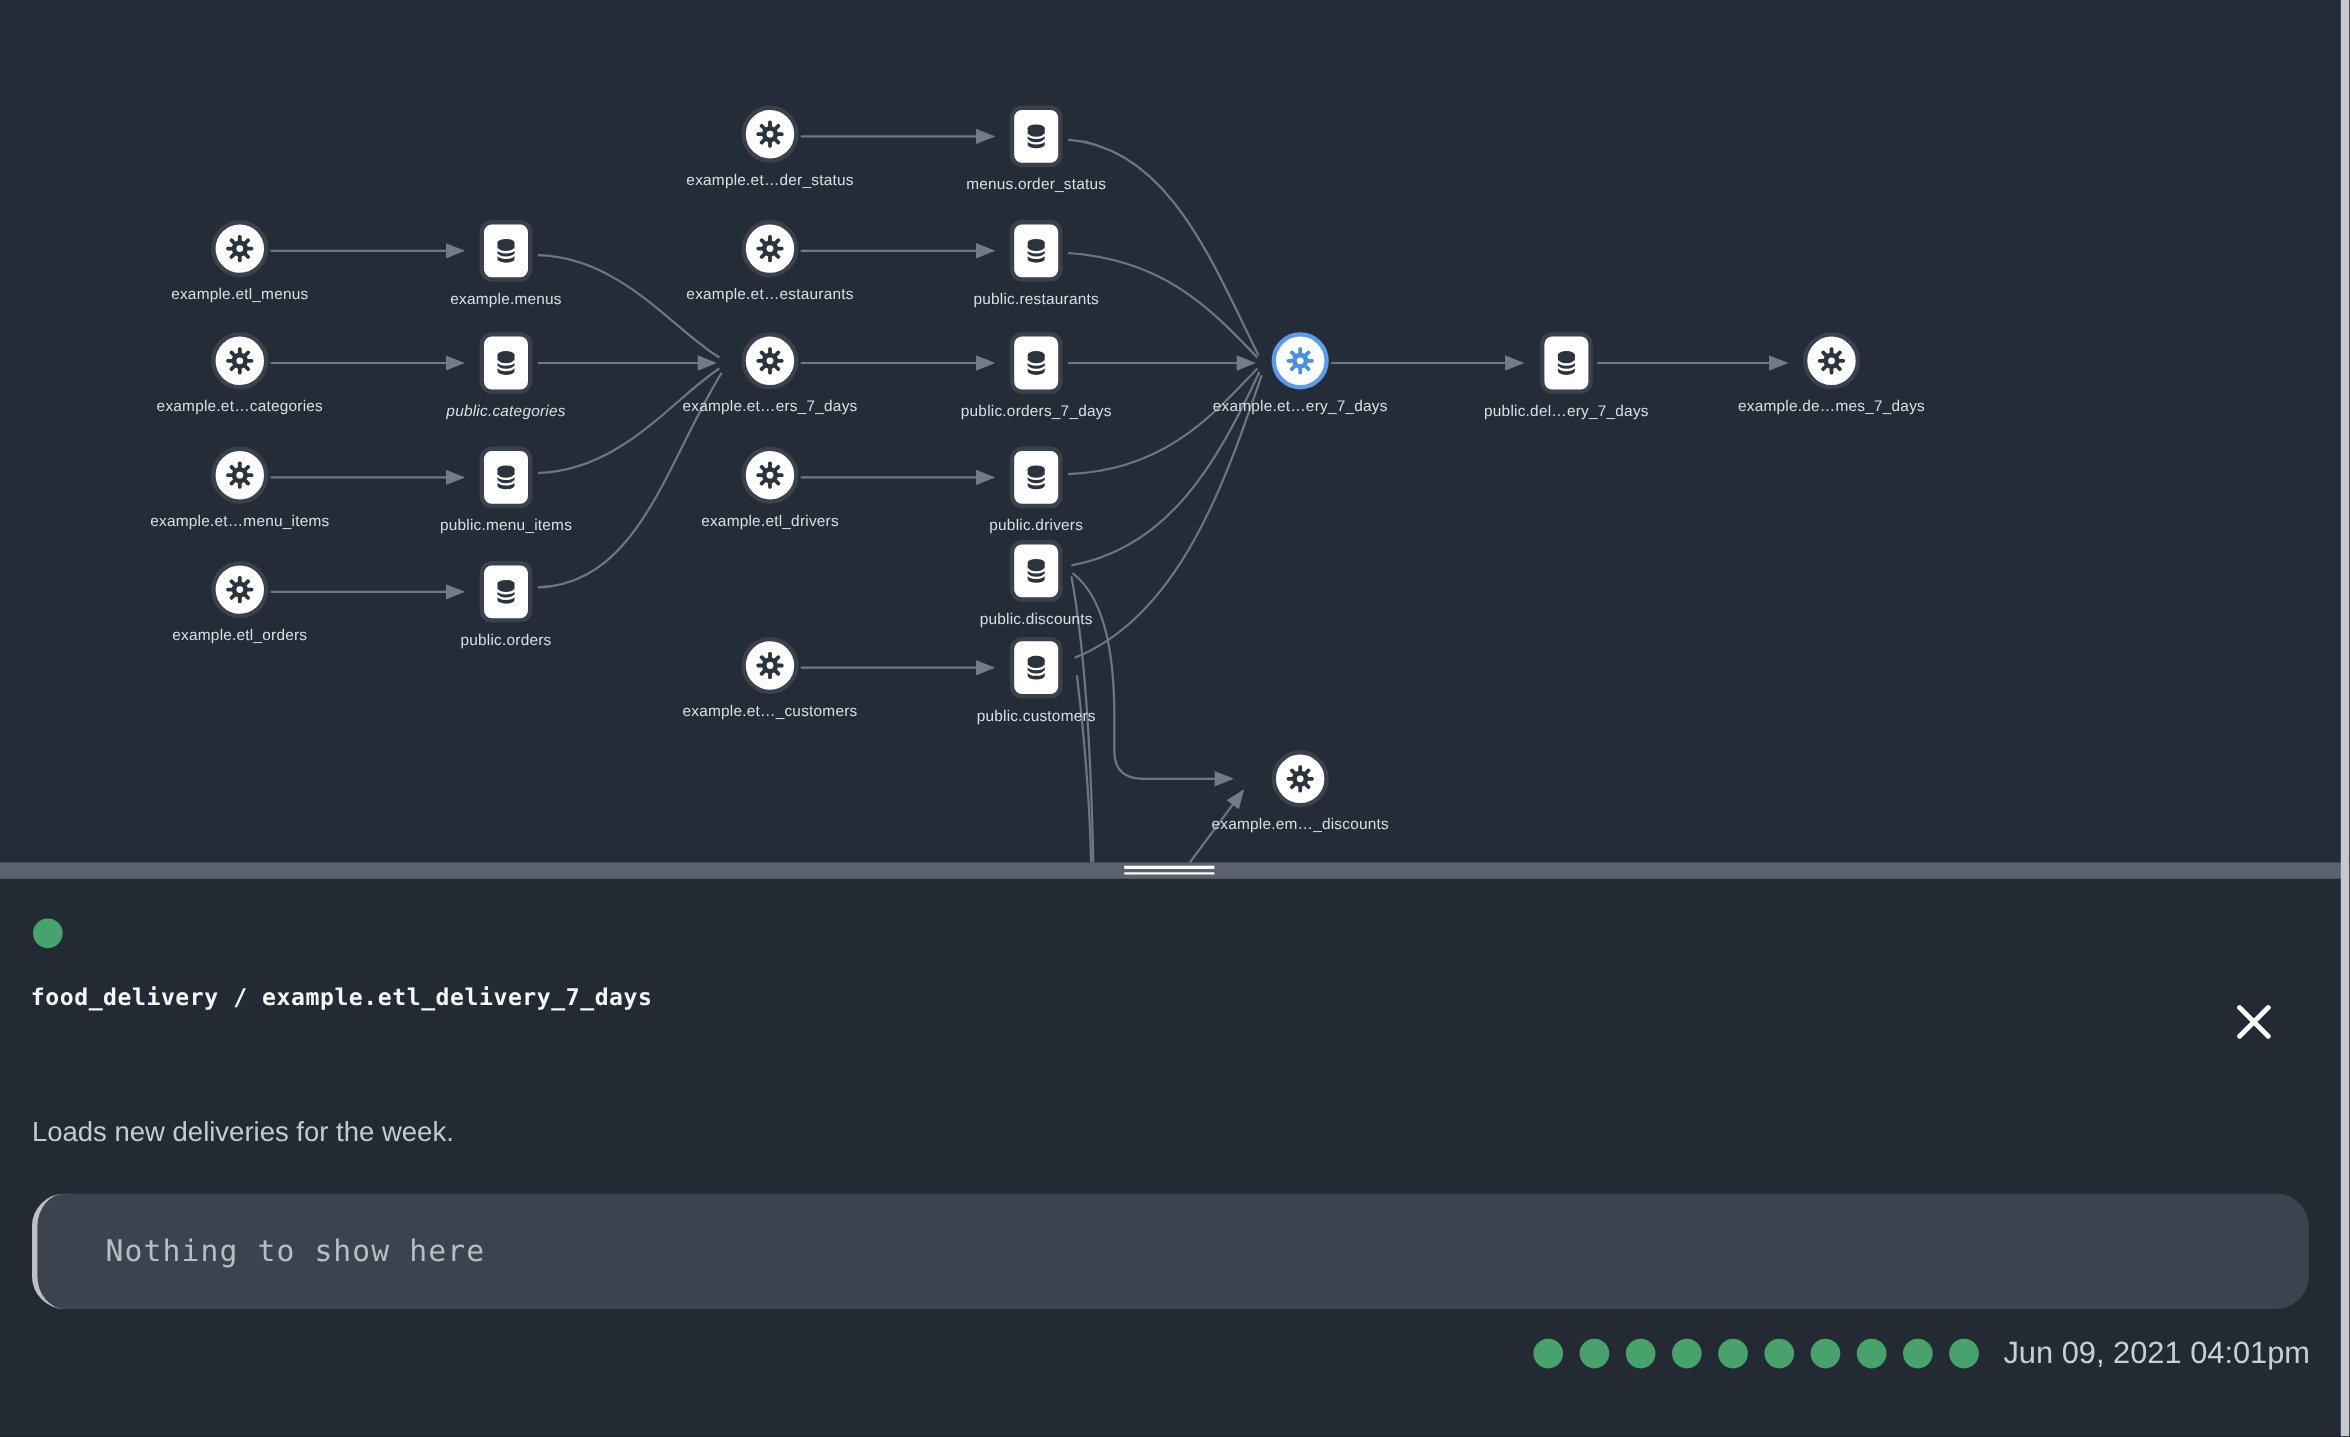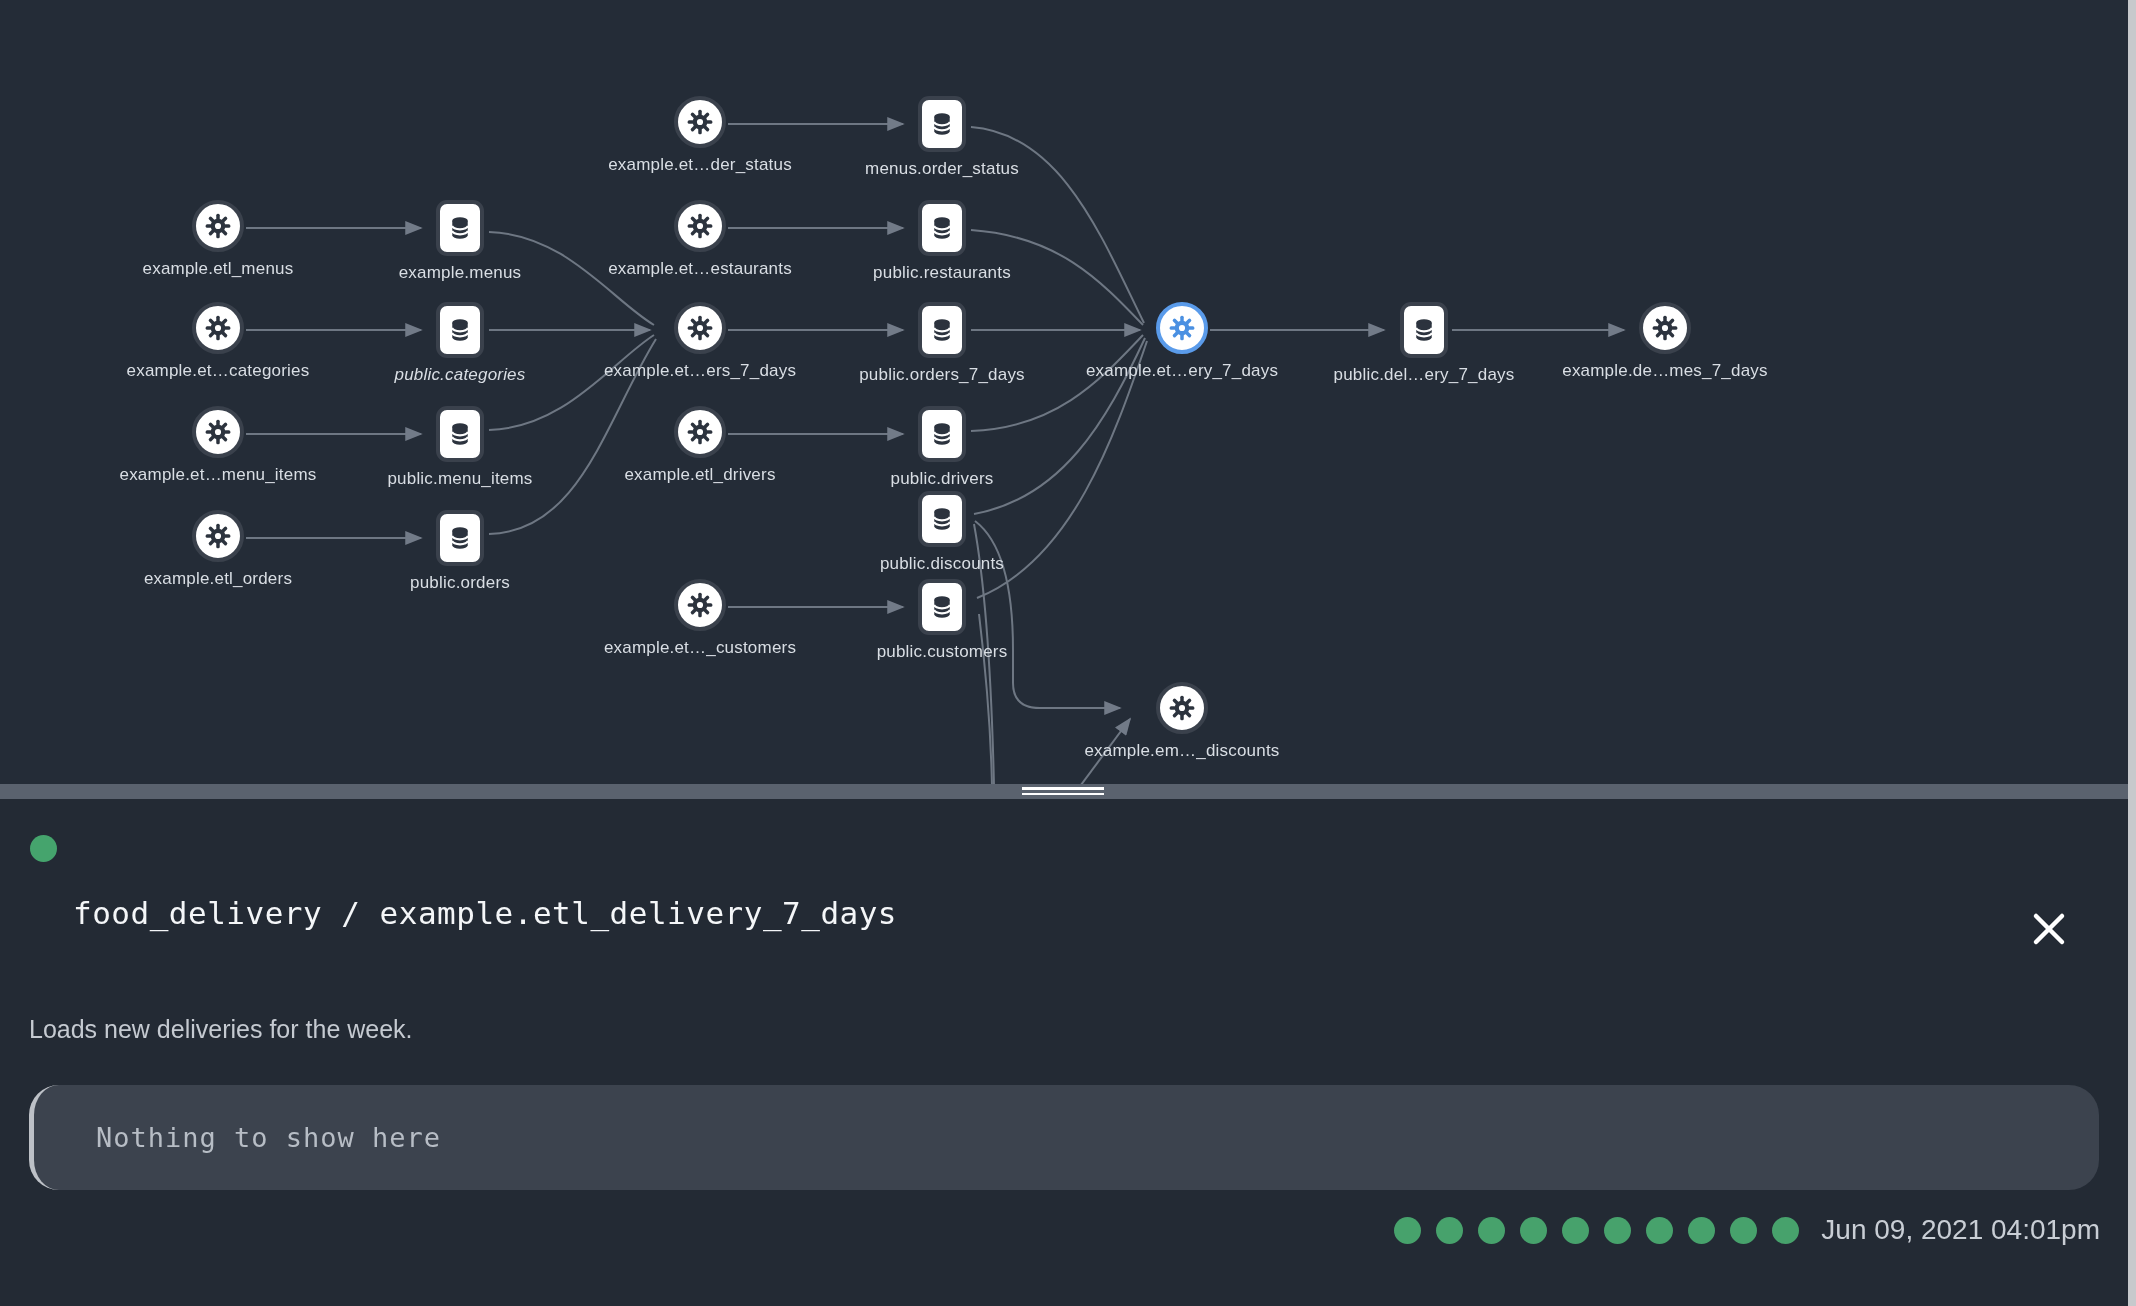--- a/index.html
+++ b/index.html
@@ -8,30 +8,30 @@
   
   #graph{position:absolute;left:0;top:0;width:2136px;height:784px;background:#242C37;overflow:hidden;}
   #edges{position:absolute;left:0;top:0;pointer-events:none;}
   .node{position:absolute;width:240px;text-align:center;cursor:pointer;}
   .nicon{margin:0 auto;background:#fff;border:4px solid #3A414C;
          display:flex;align-items:center;justify-content:center;box-sizing:border-box;}
   .nicon.op{width:52px;height:52px;border-radius:50%;}
   .nicon.table{width:48px;height:56px;border-radius:11px;}
   .node.selected .nicon{border-color:#5A9BEA;}
   .nicon svg{width:34px;height:34px;display:block;}
-  .nlabel{margin-top:7px;font-size:17px;color:#D9DEE4;letter-spacing:.2px;white-space:nowrap;}
+  .nlabel{margin-top:7px;font-size:14px;color:#D9DEE4;letter-spacing:.2px;white-space:nowrap;}
   
   #divider{position:absolute;left:0;top:784px;width:2136px;height:15px;background:#5A626E;cursor:row-resize;}
   #divider .grip{position:absolute;left:1022px;top:3px;width:82px;height:9px;}
   #divider .grip span{display:block;height:2.5px;background:#fff;margin-bottom:3px;}
   
   #panel{position:absolute;left:0;top:799px;width:2136px;height:507px;background:#232A34;}
   #status-dot{position:absolute;left:30px;top:36px;width:27px;height:27px;border-radius:50%;}
   #title{position:absolute;left:28px;top:96px;font-family:"DejaVu Sans Mono","Liberation Mono",monospace;
-         font-size:31px;font-weight:400;color:#F4F6F8;letter-spacing:.5px;margin-left:45px;}
+         font-size:21px;font-weight:700;color:#F4F6F8;letter-spacing:.5px;}
   #location-btn{position:absolute;left:1802px;top:93px;width:184px;height:66px;box-sizing:border-box;
          background:transparent;border:1.5px solid #3F6CB0;border-radius:8px;color:#6496DC;
          font-family:"Liberation Sans",sans-serif;font-size:26px;letter-spacing:2px;cursor:pointer;}
   #close-btn{position:absolute;left:2031px;top:112px;width:36px;height:36px;cursor:pointer;background:none;border:none;padding:0;}
   #desc{position:absolute;left:29px;top:216px;font-size:25px;color:#C5CAD1;}
   #empty-box{position:absolute;left:29px;top:286px;width:2070px;height:105px;box-sizing:border-box;
          background:#3C434E;border-left:5px solid #BDC1C7;display:flex;align-items:center;border-radius:30px;}
   #empty-box .msg{margin-left:62px;font-family:"DejaVu Sans Mono","Liberation Mono",monospace;
          font-size:27px;color:#B7BDC5;letter-spacing:1px;}
   #runs-row{position:absolute;right:36px;top:415px;display:flex;align-items:center;}

